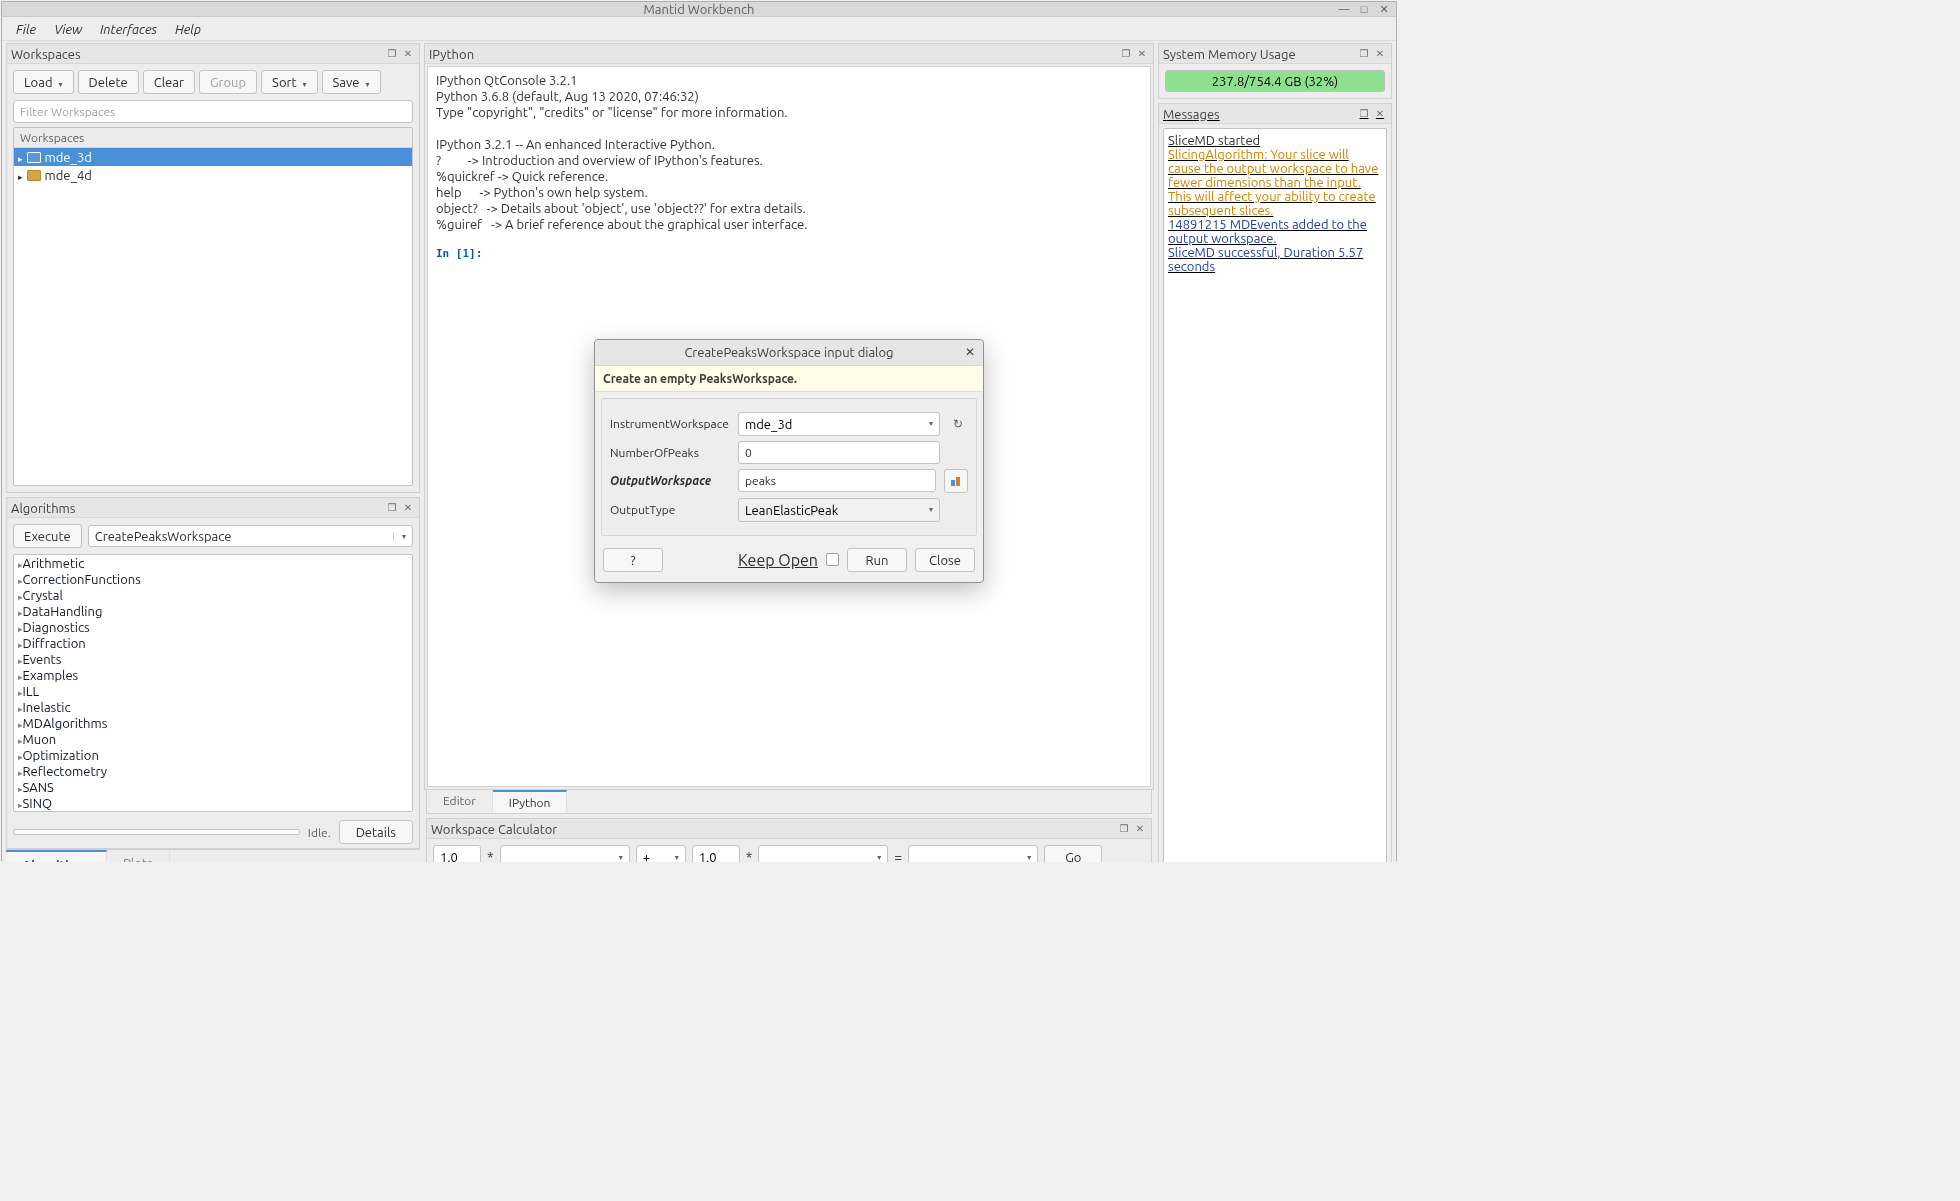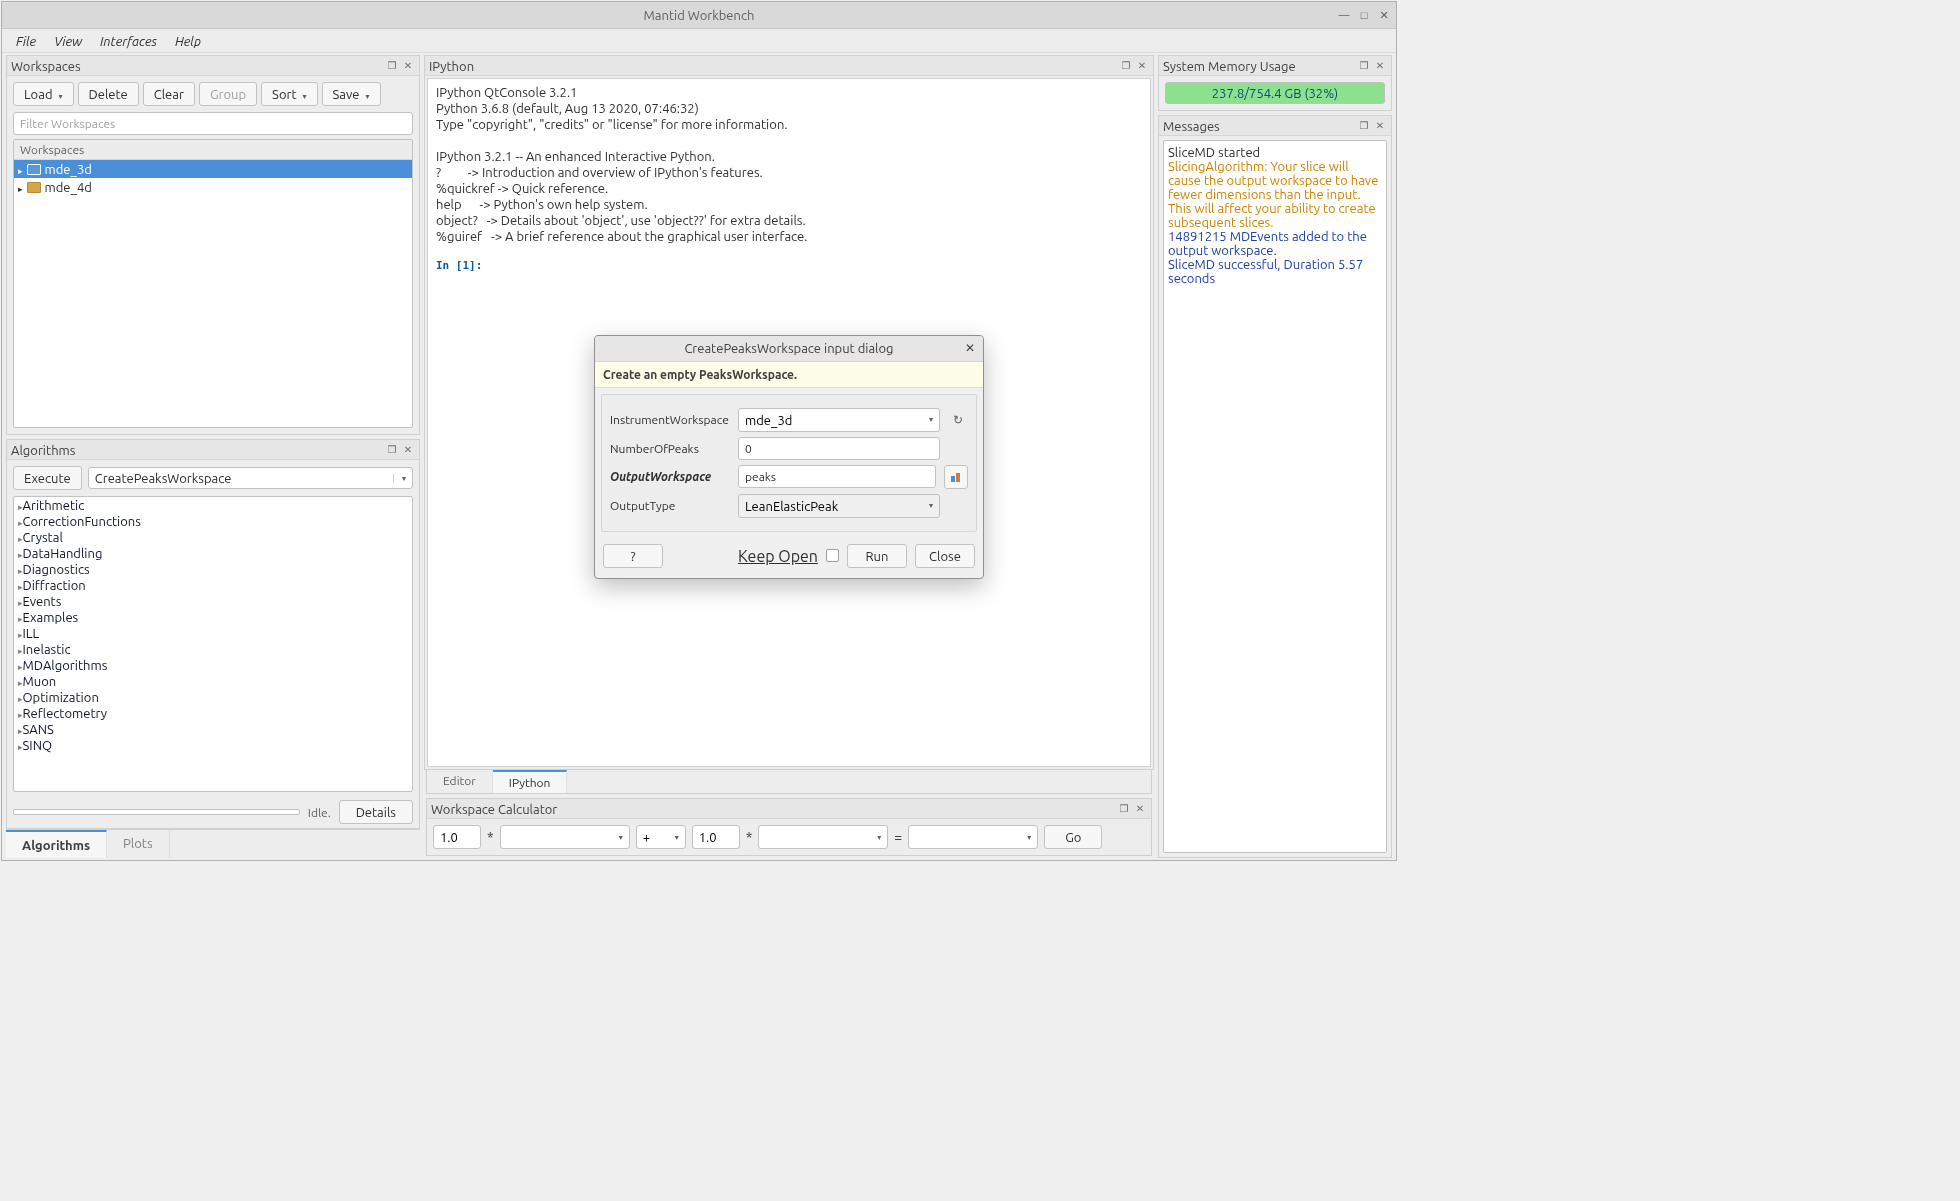--- a/index.html
+++ b/index.html
@@ -55,21 +55,21 @@
   .center-tabs { display: flex; background: #ededed; border: 1px solid #d0d0d0; border-top: none; margin: 0 2px; }
   .center-tab { padding: 4px 16px; font-size: 12px; color: #606060; cursor: pointer; border-right: 1px solid #e0e0e0; }
   .center-tab.active { background: #f6f6f6; color: #2e2e2e; border-top: 2px solid #4a90d9; }
 
   .calc-dock { margin: 4px 2px 2px 2px; }
   .calc-row { display: flex; align-items: center; gap: 6px; padding: 6px; }
   .calc-row .op { font-size: 14px; color: #404040; }
   .combo { display: flex; align-items: center; background: #fff; border: 1px solid #c2c2c2; border-radius: 3px; padding: 3px 6px; font-size: 12px; min-height: 24px; }
   .combo .hcaret { margin-left: auto; font-size: 8px; color: #606060; }
 
-  .memory-bar { margin: 6px; height: 22px; border: 1px solid #c0c0c0; border-radius: 3px; background: #8de08d; display: flex; align-items: center; justify-content: center; font-size: 12px; color: #0c4a6e; }
+  .memory-bar { margin: 6px; height: 22px; border: 1px solid #c0c0c0; border-radius: 3px; background: #8de08d; display: flex; align-items: center; justify-content: center; font-size: 12px; color: #000000; }
   .messages { flex: 1; margin: 4px; background: #fff; border: 1px solid #c2c2c2; border-radius: 2px; padding: 4px; font-family: "DejaVu Sans Mono", monospace; font-size: 11px; line-height: 14px; overflow: auto; }
   .msg-black { color: #2e2e2e; }
   .msg-orange { color: #cc8400; }
   .msg-blue { color: #2040a0; }
 
   
   .overlay { position: absolute; inset: 0; display: flex; align-items: center; justify-content: center; pointer-events: none; }
   .dialog { width: 390px; background: #f0f0f0; border: 1px solid #909090; border-radius: 4px; box-shadow: 0 8px 24px rgba(0,0,0,0.25); pointer-events: auto; }
   .dlg-title { height: 26px; background: #e6e6e6; display: flex; align-items: center; justify-content: center; position: relative; font-size: 12px; color: #404040; border-bottom: 1px solid #d6d6d6; border-radius: 4px 4px 0 0; }
   .dlg-close { position: absolute; right: 8px; font-size: 12px; color: #404040; cursor: pointer; }
@@ -103,21 +103,21 @@
     <span class="menu-item">File</span>
     <span class="menu-item">View</span>
     <span class="menu-item">Interfaces</span>
     <span class="menu-item">Help</span>
   </div>
 
   <div class="main-area">
 
     <div class="left-col">
 
-      <div class="dock" style="height:380px;">
+      <div class="dock" style="height:450px;">
         <div class="dock-header">
           <span>Workspaces</span>
           <span class="spacer"></span>
           <span class="dock-btn">❐</span>
           <span class="dock-btn">✕</span>
         </div>
         <div class="ws-toolbar">
           <div class="btn">
               <span>Load</span>
               <span class="caret"></span>
@@ -381,21 +381,21 @@
         <div class="dock-header">
           <span>System Memory Usage</span>
           <span class="spacer"></span>
           <span class="dock-btn">❐</span>
           <span class="dock-btn">✕</span>
         </div>
         <div class="memory-bar">
           <span>237.8/754.4 GB (32%)</span>
         </div>
       </div>
-      <div class="dock" style="flex:1;">
+      <div class="dock" style="flex:1;text-decoration:underline;">
         <div class="dock-header">
           <span>Messages</span>
           <span class="spacer"></span>
           <span class="dock-btn">❐</span>
           <span class="dock-btn">✕</span>
         </div>
         <div class="messages" id="messages-body">
             <div class="msg-black">SliceMD started</div>
             <div class="msg-orange">SlicingAlgorithm: Your slice will cause the output workspace to have fewer dimensions than the input. This will affect your ability to create subsequent slices.</div>
             <div class="msg-blue">14891215 MDEvents added to the output workspace.</div>

